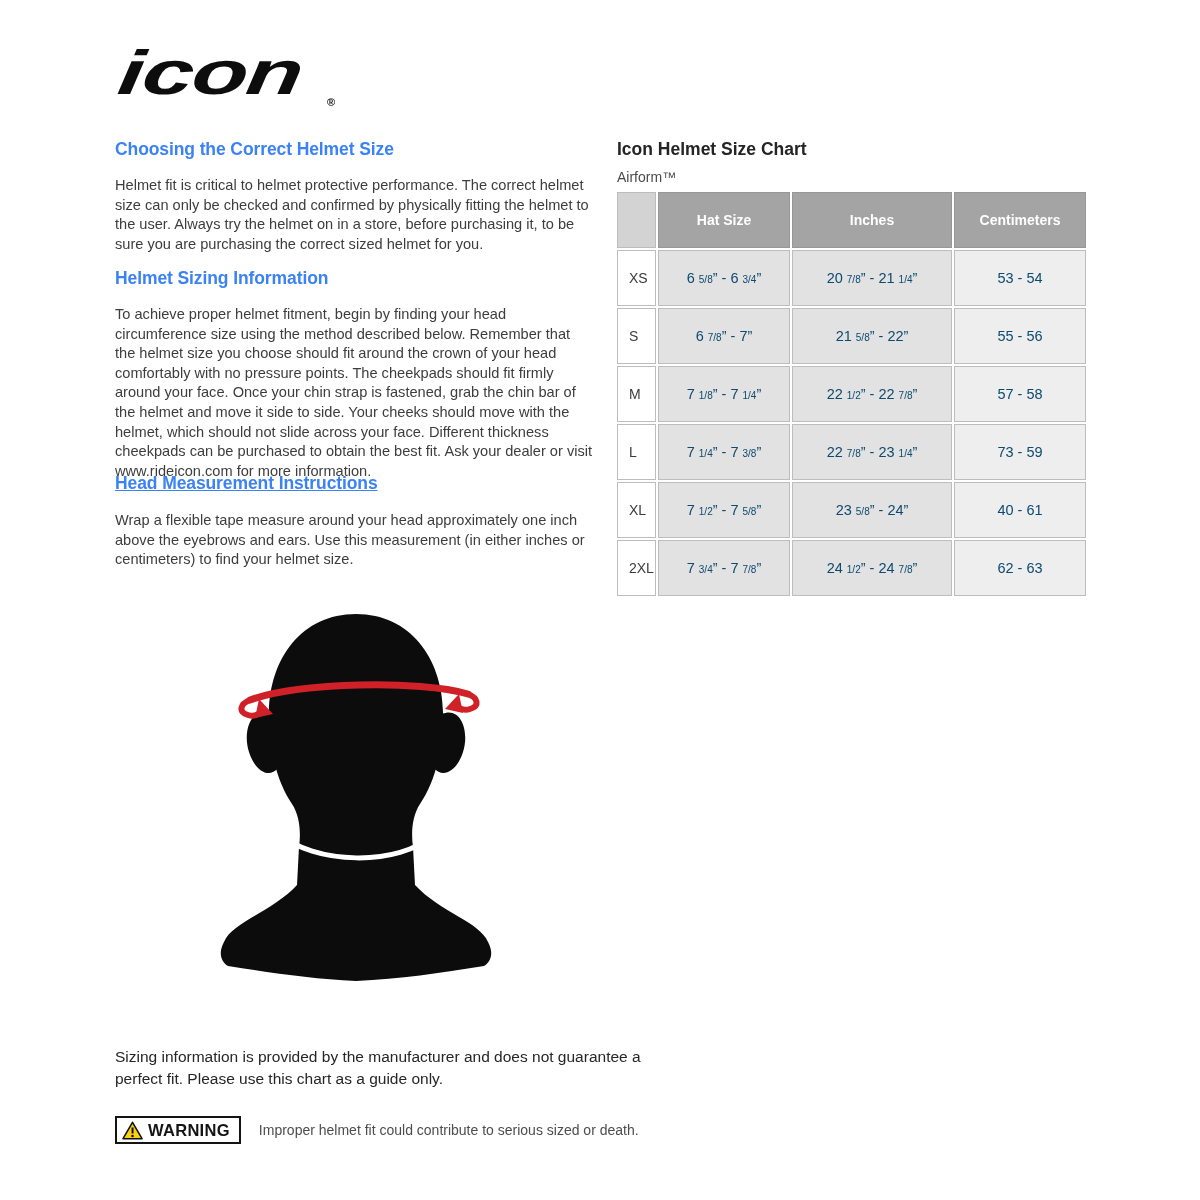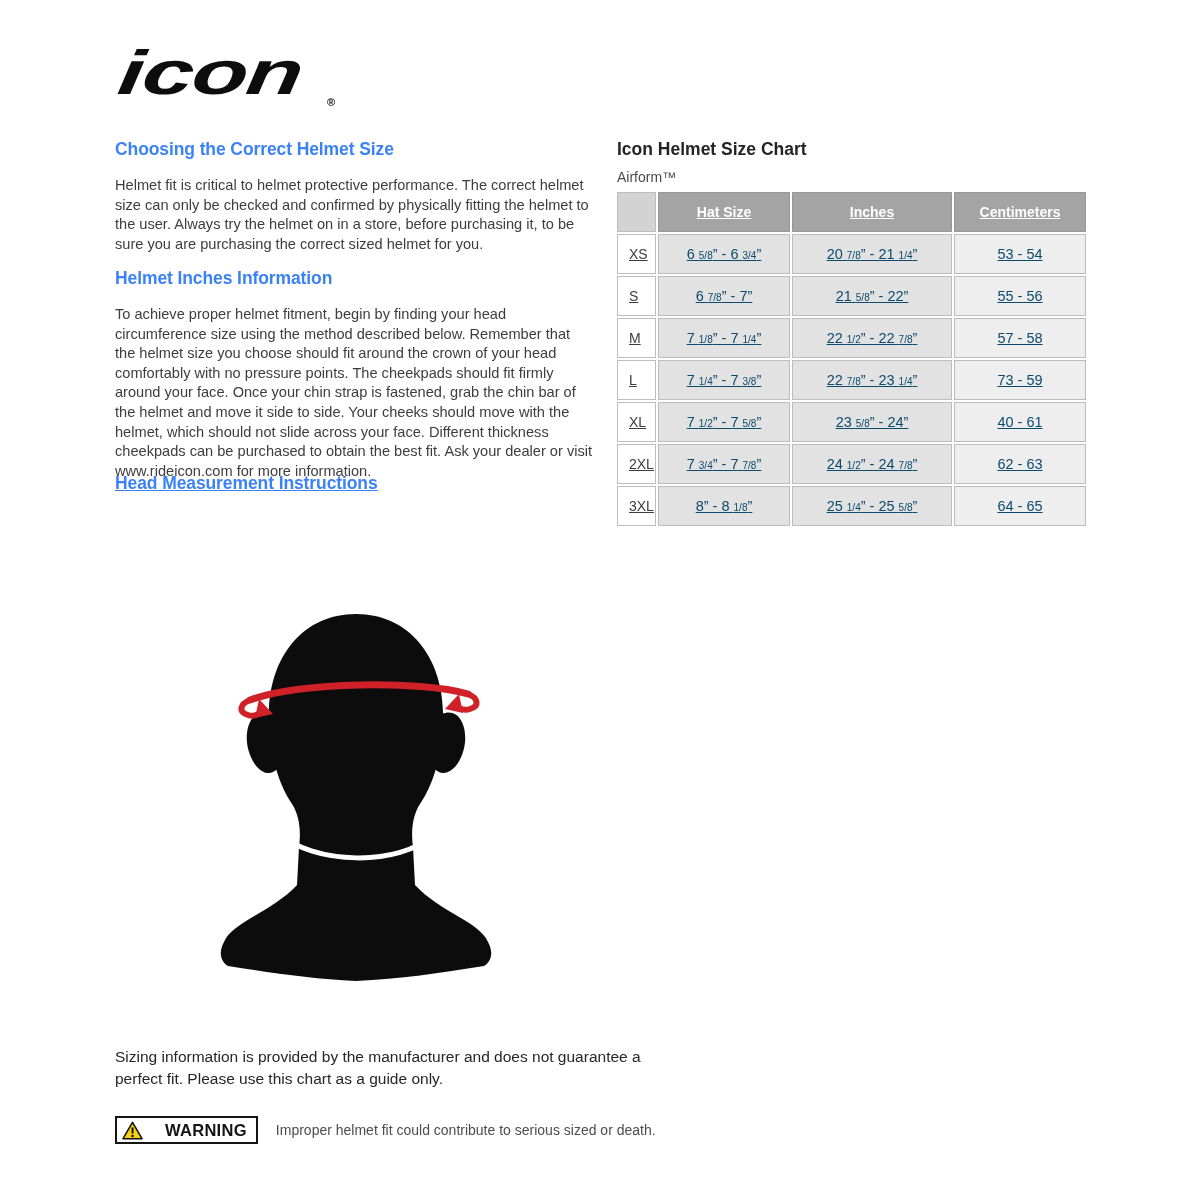--- a/index.html
+++ b/index.html
@@ -22,21 +22,21 @@
   .sec-p{
     position:absolute;left:115px;width:478px;font-size:14.6px;line-height:19.6px;color:#3d3d3d;
   }
   
   .chart-title{position:absolute;left:617px;top:139px;font-size:17.5px;font-weight:700;color:#242424;white-space:nowrap;}
   .chart-sub{position:absolute;left:617px;top:169px;font-size:14px;color:#4a4a4a;}
   table.size{
     position:absolute;left:615px;top:190px;width:473px;
     border-collapse:separate;border-spacing:2px;table-layout:fixed;
   }
-  table.size th,table.size td{height:30px;padding:4px;vertical-align:middle;text-decoration:underline;}
+  table.size th,table.size td{height:30px;padding:12px;vertical-align:middle;}
   table.size thead th{
     background:#a4a4a4;border:1px solid #979797;color:#ffffff;
     font-size:14px;font-weight:700;text-align:center;
   }
   table.size thead th.corner{background:#d3d3d3;border:1px solid #bcbcbc;}
   table.size td.label-cell{
     background:#ffffff;border:1px solid #bdbdbd;text-align:left;padding-left:11px;
     font-size:14px;color:#3c3c3c;
   }
   table.size td.data-cell{
@@ -48,42 +48,43 @@
   
   .figure{position:absolute;left:180px;top:588px;width:360px;height:420px;}
   
   .disclaimer{
     position:absolute;left:115px;top:1046px;width:545px;
     font-size:15.5px;font-weight:400;line-height:21.5px;color:#262626;
   }
   .warning-row{position:absolute;left:115px;top:1116px;display:flex;align-items:center;}
   .warning-box{
     display:flex;align-items:center;border:2px solid #141414;background:#ffffff;
-    height:24px;padding:0 9px 0 5px;gap:22px;
+    height:24px;padding:0 9px 0 5px;gap:5px;
   }
   .warning-label{font-size:16.5px;font-weight:700;color:#141414;letter-spacing:0.3px;}
   .warning-text{margin-left:18px;font-size:14px;color:#4d4d4d;}
 </style>
 </head>
 <body>
 
 <div class="page">
 
   <div class="logo">
     <span class="logo-text">icon</span>
     <span class="logo-reg">®</span>
   </div>
 
   <div class="sec-h" style="top:139px;">Choosing the Correct Helmet Size</div>
   <div class="sec-p" style="top:176px;">Helmet fit is critical to helmet protective performance. The correct helmet size can only be checked and confirmed by physically fitting the helmet to the user. Always try the helmet on in a store, before purchasing it, to be sure you are purchasing the correct sized helmet for you.</div>
 
-  <div class="sec-h" style="top:268px;">Helmet Inches Information</div>
+  <div class="sec-h" style="top:268px;">Helmet Sizing Information</div>
   <div class="sec-p" style="top:305px;">To achieve proper helmet fitment, begin by finding your head circumference size using the method described below. Remember that the helmet size you choose should fit around the crown of your head comfortably with no pressure points. The cheekpads should fit firmly around your face. Once your chin strap is fastened, grab the chin bar of the helmet and move it side to side. Your cheeks should move with the helmet, which should not slide across your face. Different thickness cheekpads can be purchased to obtain the best fit. Ask your dealer or visit www.rideicon.com for more information.</div>
 
   <div class="sec-h" style="top:473px;text-decoration:underline;">Head Measurement Instructions</div>
+  <div class="sec-p" style="top:511px;">Wrap a flexible tape measure around your head approximately one inch above the eyebrows and ears. Use this measurement (in either inches or centimeters) to find your helmet size.</div>
 
   <div class="chart-title">Icon Helmet Size Chart</div>
   <div class="chart-sub">Airform™</div>
 
   <table class="size">
     <colgroup>
       <col style="width:39px">
         <col style="width:132px">
         <col style="width:160px">
         <col style="width:132px">
@@ -126,26 +127,20 @@
           <td class="data-cell">7 <span class="frac">1/2</span>” - 7 <span class="frac">5/8</span>”</td>
           <td class="data-cell">23 <span class="frac">5/8</span>” - 24”</td>
           <td class="data-cell cm-cell">40 - 61</td>
         </tr>
         <tr>
           <td class="label-cell">2XL</td>
           <td class="data-cell">7 <span class="frac">3/4</span>” - 7 <span class="frac">7/8</span>”</td>
           <td class="data-cell">24 <span class="frac">1/2</span>” - 24 <span class="frac">7/8</span>”</td>
           <td class="data-cell cm-cell">62 - 63</td>
         </tr>
-        <tr>
-          <td class="label-cell">3XL</td>
-          <td class="data-cell">8” - 8 <span class="frac">1/8</span>”</td>
-          <td class="data-cell">25 <span class="frac">1/4</span>” - 25 <span class="frac">5/8</span>”</td>
-          <td class="data-cell cm-cell">64 - 65</td>
-        </tr>
       </tbody>
   </table>
 
   <svg class="figure" viewBox="0 0 360 420" aria-hidden="true">
 
     <path d="M176,26 C122,26 90,70 89,124 C88,160 97,194 112,216 C120,228 121,245 119,259 L117,297
          C92,324 52,334 44,354 C38,365 41,374 48,378 C92,385 132,391 176,393
          C220,391 260,385 304,378 C311,374 314,365 308,354 C300,334 260,324 235,297
          L233,259 C231,245 232,228 240,216 C255,194 264,160 263,124 C262,70 230,26 176,26 Z" fill="#0c0c0c"></path>
 

